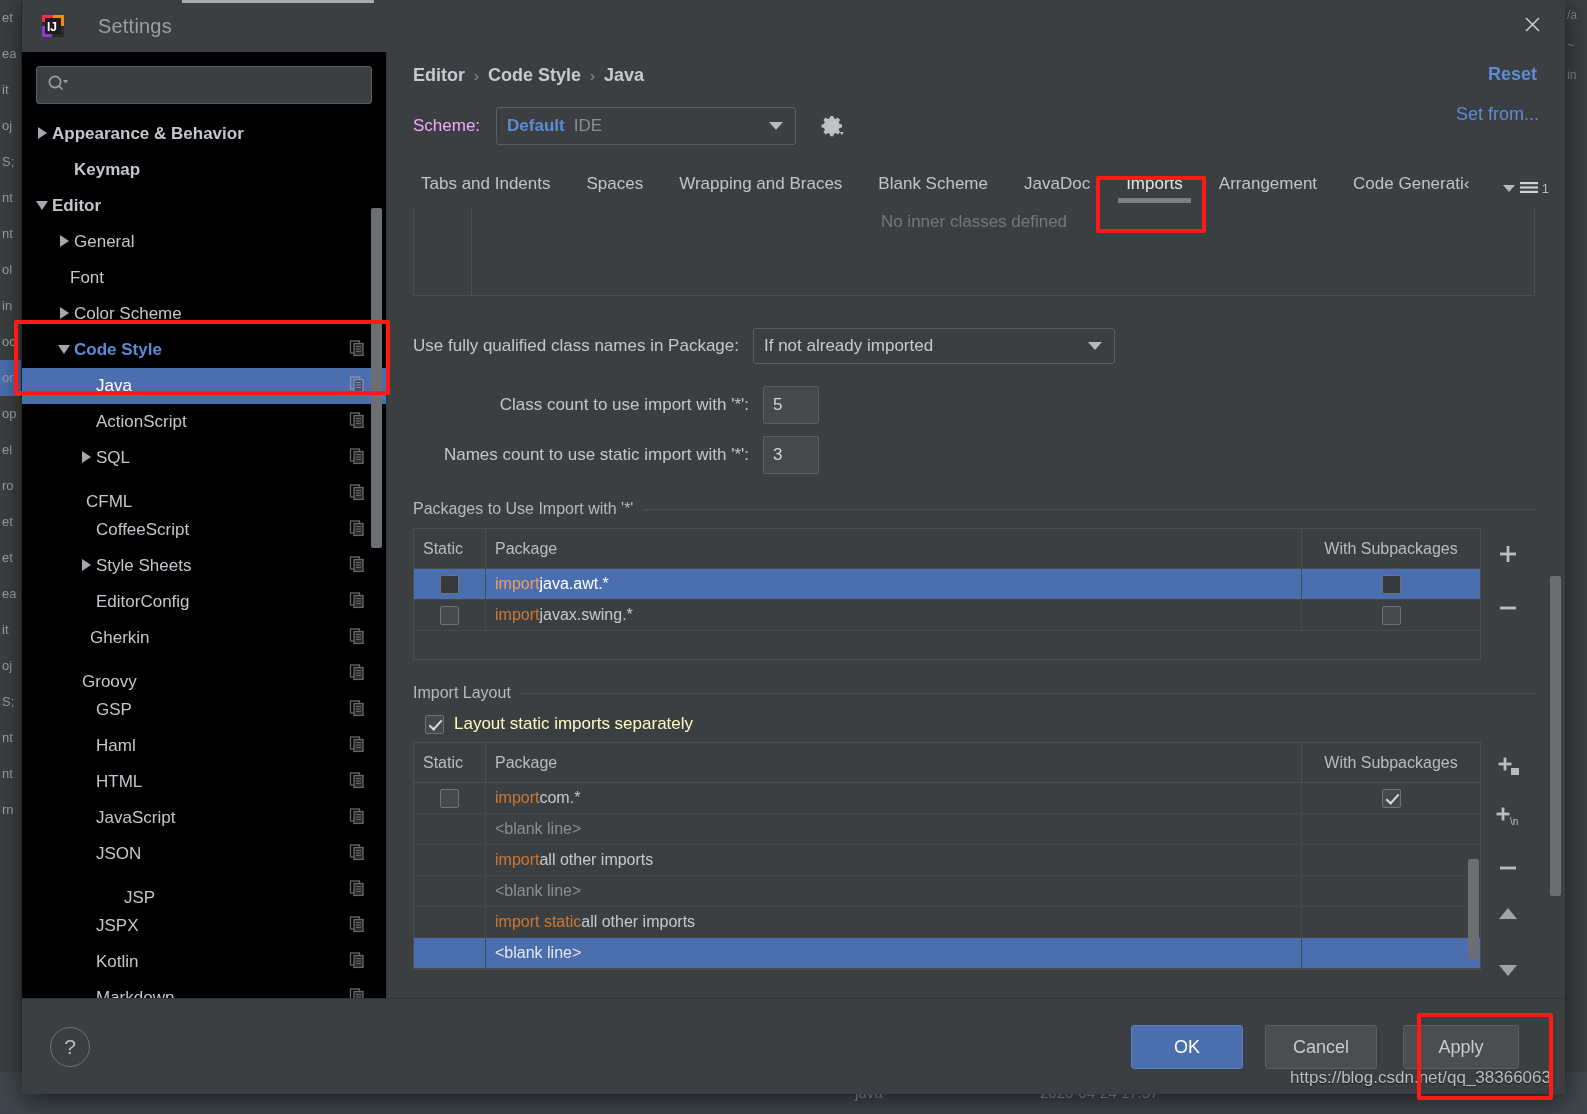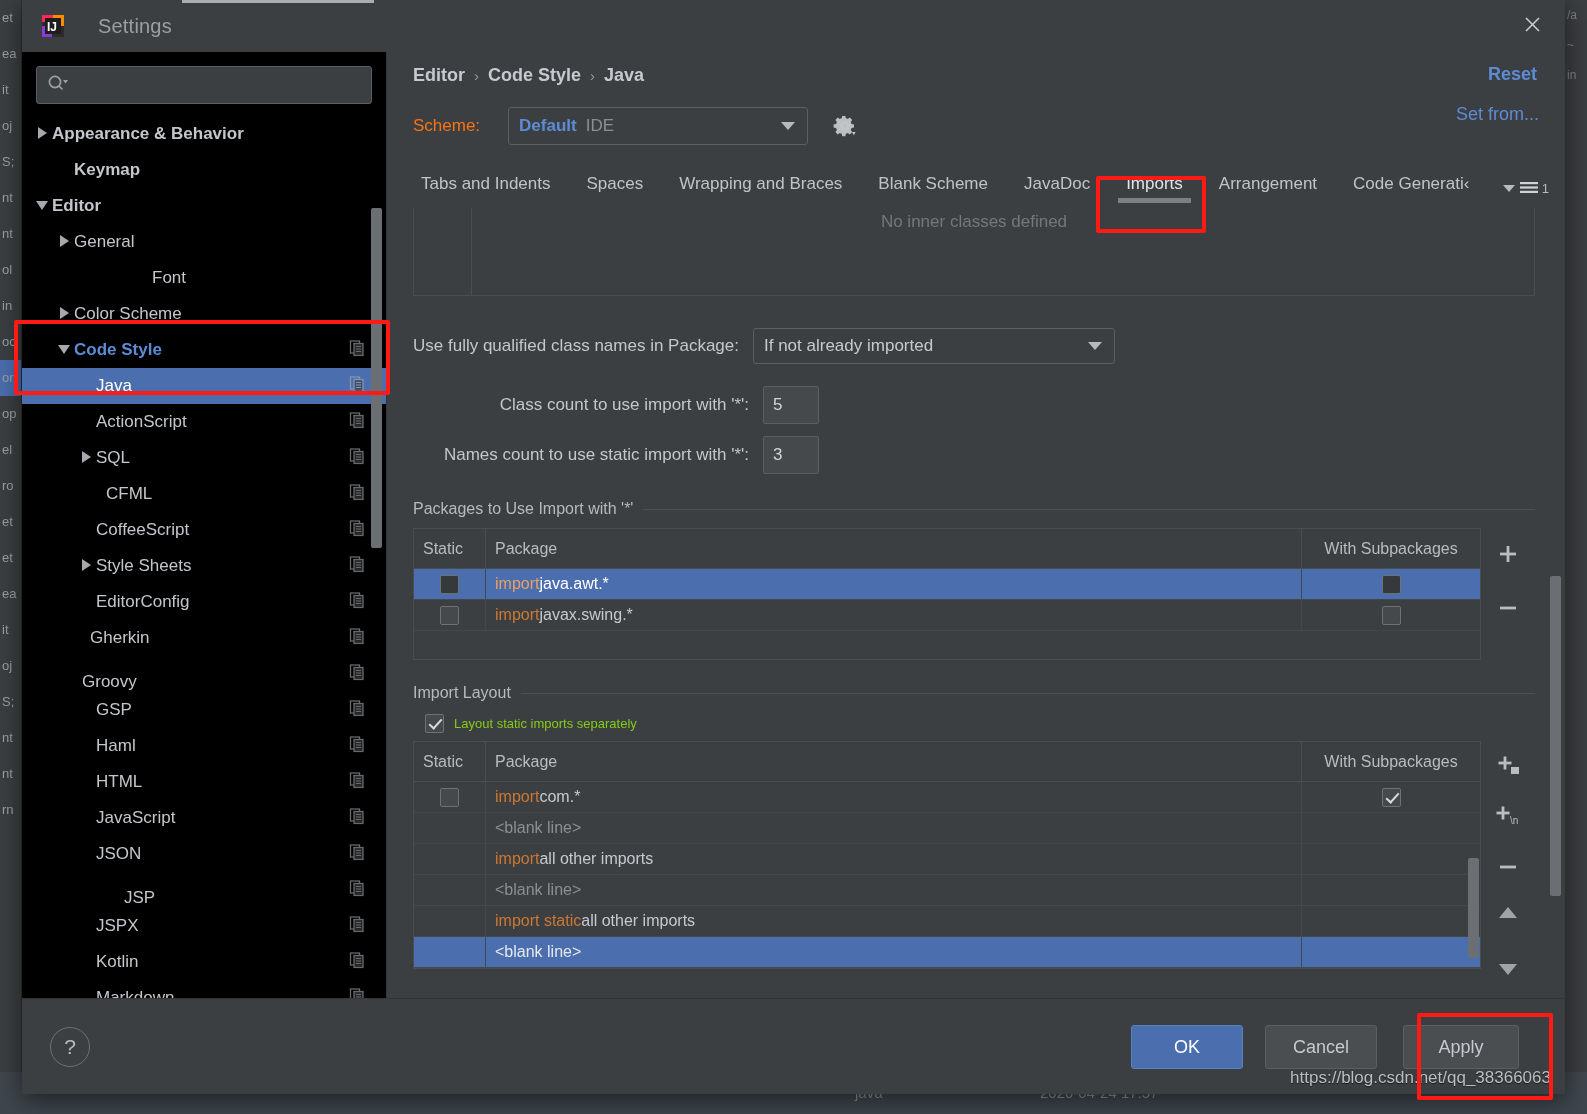--- a/index.html
+++ b/index.html
@@ -149,21 +149,21 @@
   .crumb.sep { color: #9298a0; font-weight: normal; margin: 0 9px; font-size: 15px; }
   #reset-link {
     position: absolute; right: 28px; top: 12px;
     color: #5e8bd6; font-size: 18px; font-weight: bold; cursor: pointer;
   }
 
   #scheme-row {
     height: 56px; display: flex; align-items: center; padding-left: 26px;
     position: relative;
   }
-  #scheme-label { color: #f97316; font-size: 17px; margin-right: 28px; }
+  #scheme-label { color: #f0abfc; font-size: 17px; margin-right: 16px; }
   #scheme-combo {
     width: 300px; height: 38px; border: 1px solid #5a5f63; border-radius: 3px;
     display: flex; align-items: center; padding: 0 10px;
     background: #3c3f41; position: relative; cursor: pointer;
   }
   #scheme-name { color: #5e8bd6; font-size: 17px; font-weight: bold; }
   #scheme-sub { color: #8a8f94; font-size: 17px; margin-left: 9px; }
   #scheme-combo .cbarrow {
     position: absolute; right: 12px; top: 50%; transform: translateY(-50%);
     width: 0; height: 0; border-left: 7px solid transparent;
@@ -299,21 +299,21 @@
     width: 54px; flex: 0 0 54px;
     display: flex; flex-direction: column; align-items: center;
     padding-top: 6px;
   }
   .tbtn {
     width: 40px; height: 40px; display: flex; align-items: center;
     justify-content: center; color: #b9bdc1; cursor: pointer;
   }
 
   .chkrow { display: flex; align-items: center; margin: 12px 0 8px 12px; }
-  .chkrow .lbl { color: #84cc16; font-size: 13px; margin-left: 10px; text-align: right; }
+  .chkrow .lbl { color: #fef9c3; font-size: 17px; margin-left: 10px; text-align: right; }
 
   
   .tbl-scroll {
     position: absolute; right: 1px; width: 11px; background: #6b6f74;
     border-radius: 2px;
   }
 
   
   #pane-scroll-thumb {
     position: absolute; right: 4px; top: 370px; width: 11px; height: 320px;
@@ -489,21 +489,21 @@
               <span class="tlabel">Keymap</span>
             </div>
             <div class="trow bold" style="padding-left: 10px;">
               <span class="arrow"><span style="display:inline-block;width:0;height:0;border-left:6px solid transparent;border-right:6px solid transparent;border-top:9px solid #a5a9ad;"></span></span>
               <span class="tlabel">Editor</span>
             </div>
             <div class="trow" style="padding-left: 32px;">
               <span class="arrow"><span style="display:inline-block;width:0;height:0;border-top:6px solid transparent;border-bottom:6px solid transparent;border-left:9px solid #a5a9ad;"></span></span>
               <span class="tlabel">General</span>
             </div>
-            <div class="trow" style="padding-left: 62px; margin-left: 48px;">
+            <div class="trow" style="padding-left: 28px;">
               <span class="arrow"></span>
               <span class="tlabel">Font</span>
             </div>
             <div class="trow" style="padding-left: 32px;">
               <span class="arrow"><span style="display:inline-block;width:0;height:0;border-top:6px solid transparent;border-bottom:6px solid transparent;border-left:9px solid #a5a9ad;"></span></span>
               <span class="tlabel">Color Scheme</span>
             </div>
             <div class="trow blue" style="padding-left: 32px;">
               <span class="arrow"><span style="display:inline-block;width:0;height:0;border-left:6px solid transparent;border-right:6px solid transparent;border-top:9px solid #a5a9ad;"></span></span>
               <span class="tlabel">Code Style</span>
@@ -541,21 +541,21 @@
               <span class="arrow"><span style="display:inline-block;width:0;height:0;border-top:6px solid transparent;border-bottom:6px solid transparent;border-left:9px solid #a5a9ad;"></span></span>
               <span class="tlabel">SQL</span>
               <span class="copyicon"><svg width="17" height="17" viewBox="0 0 17 17">
                   <rect x="1.5" y="1.5" width="9" height="12" fill="none" stroke="#a7abaf" stroke-width="1.3"></rect>
                   <rect x="5" y="4" width="9" height="12" fill="#3c3f41" stroke="#a7abaf" stroke-width="1.3"></rect>
                   <line x1="7" y1="7" x2="12" y2="7" stroke="#a7abaf" stroke-width="1"></line>
                   <line x1="7" y1="9.5" x2="12" y2="9.5" stroke="#a7abaf" stroke-width="1"></line>
                   <line x1="7" y1="12" x2="12" y2="12" stroke="#a7abaf" stroke-width="1"></line>
                 </svg></span>
             </div>
-            <div class="trow" style="padding-left: 64px;">
+            <div class="trow" style="padding-left: 44px; align-items: flex-end;">
               <span class="arrow"></span>
               <span class="tlabel">CFML</span>
               <span class="copyicon"><svg width="17" height="17" viewBox="0 0 17 17">
                   <rect x="1.5" y="1.5" width="9" height="12" fill="none" stroke="#a7abaf" stroke-width="1.3"></rect>
                   <rect x="5" y="4" width="9" height="12" fill="#3c3f41" stroke="#a7abaf" stroke-width="1.3"></rect>
                   <line x1="7" y1="7" x2="12" y2="7" stroke="#a7abaf" stroke-width="1"></line>
                   <line x1="7" y1="9.5" x2="12" y2="9.5" stroke="#a7abaf" stroke-width="1"></line>
                   <line x1="7" y1="12" x2="12" y2="12" stroke="#a7abaf" stroke-width="1"></line>
                 </svg></span>
             </div>

